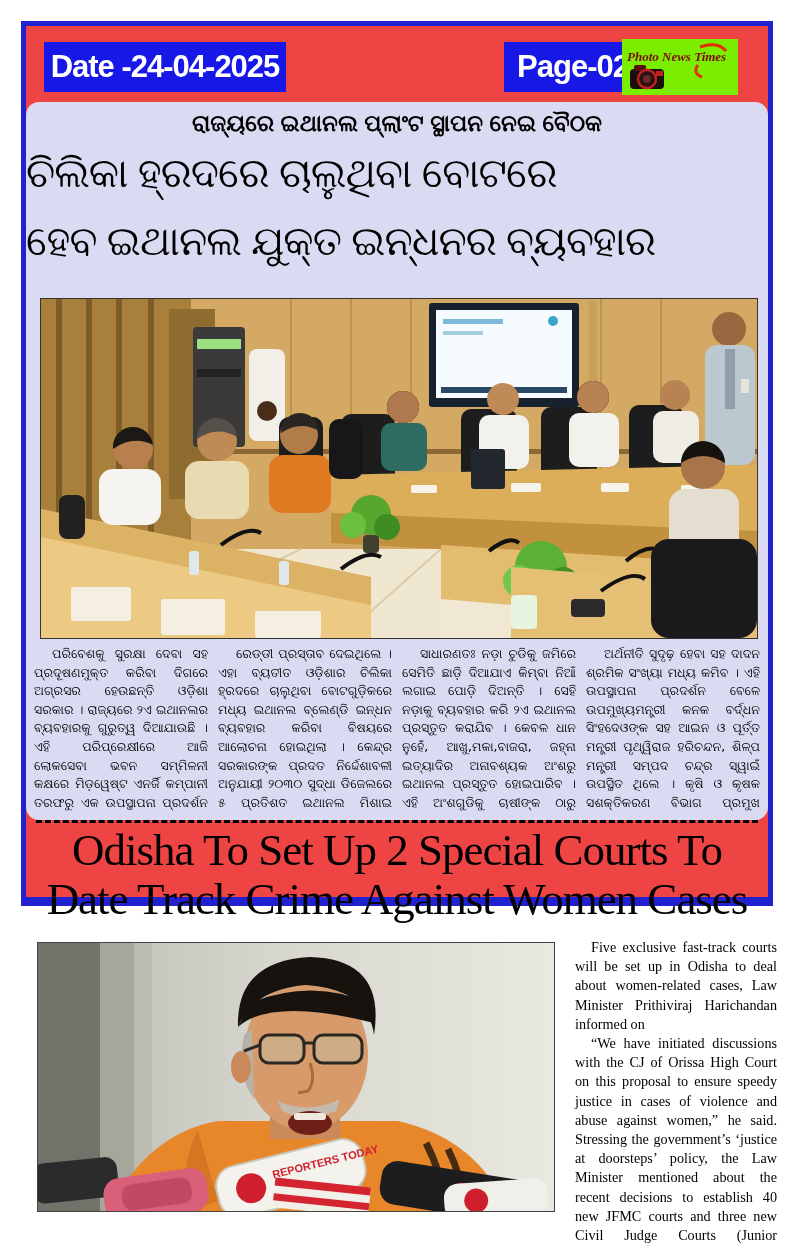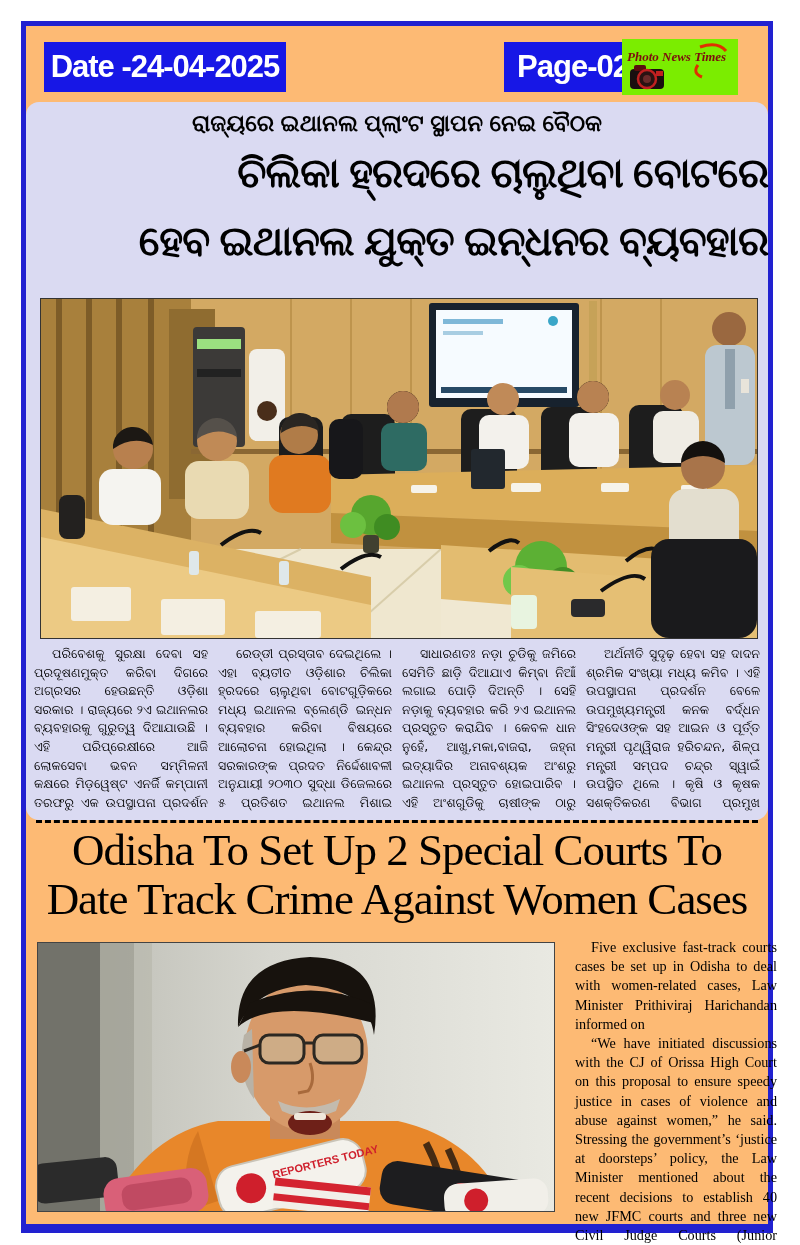--- a/index.html
+++ b/index.html
@@ -1,44 +1,44 @@
 <!DOCTYPE html>
 <html><head>
 <meta charset="utf-8">
 <style>
   html,body{margin:0;padding:0;}
   body{
     width:800px;height:1245px;position:relative;background:#ffffff;
     font-family:"Liberation Sans",sans-serif;overflow:hidden;
   }
   .frame{
-    position:absolute;left:21px;top:21px;width:752px;height:1212px;
-    border:5px solid #2121d0;border-bottom-width:9px;background:#fdba74;box-sizing:border-box;
+    position:absolute;left:21px;top:21px;width:752px;height:885px;
+    border:5px solid #2121d0;border-bottom-width:9px;background:#ef4444;box-sizing:border-box;
   }
   
   .date-box{
     position:absolute;left:18px;top:16px;width:242px;height:50px;background:#1717e6;
     color:#ffffff;font-weight:700;font-size:31px;line-height:50px;text-align:center;
     letter-spacing:-1px;
   }
   .page-box{
     position:absolute;left:478px;top:16px;width:138px;height:50px;background:#1717e6;
     color:#ffffff;font-weight:700;font-size:31px;line-height:50px;text-align:center;
     letter-spacing:-1px;
   }
   .logo{position:absolute;left:596px;top:13px;width:116px;height:56px;background:#7bed00;overflow:hidden;}
   
   .odia-section{position:absolute;left:0;top:76px;width:742px;height:718px;background:#dadaf2;border-radius:13px;}
   .kicker{
     position:absolute;left:0;top:8px;width:100%;text-align:center;
     font-size:23px;font-weight:700;color:#000;
   }
   .headline1,.headline2{
-    position:absolute;left:0;width:100%;text-align:right;
-    font-size:41px;font-weight:700;color:#000;letter-spacing:-1px;white-space:nowrap;
+    position:absolute;left:0;width:100%;text-align:left;
+    font-size:41px;font-weight:400;color:#000;letter-spacing:-1px;white-space:nowrap;
   }
   .headline1{top:48px;}
   .headline2{top:116px;}
   .photo1{
     position:absolute;left:14px;top:196px;width:716px;height:339px;
     border:1px solid #333;background:#d9b575;overflow:hidden;
   }
   .columns{
     position:absolute;left:8px;top:543px;width:726px;height:168px;
     display:flex;gap:10px;
@@ -335,17 +335,17 @@
         <rect x="414" y="238" width="44" height="24" rx="8" fill="#d42430" transform="rotate(9 410 248)"></rect>
         <g transform="rotate(-4 460 254)">
           <rect x="406" y="238" width="104" height="36" rx="14" fill="#f1efe9"></rect>
           <circle cx="438" cy="256" r="12" fill="#cf1f2c"></circle>
         </g>
       </g>
     </svg>
   </div>
 
   <div class="eng-text">
-    <p>Five exclusive fast-track courts cases be set up in Odisha to deal with women-related cases, Law Minister Prithiviraj Harichandan informed on</p>
+    <p>Five exclusive fast-track courts will be set up in Odisha to deal about women-related cases, Law Minister Prithiviraj Harichandan informed on</p>
     <p>“We have initiated discussions with the CJ of Orissa High Court on this proposal to ensure speedy justice in cases of violence and abuse against women,” he said. Stressing the government’s ‘justice at doorsteps’ policy, the Law Minister mentioned about the recent decisions to establish 40 new JFMC courts and three new Civil Judge Courts (Junior Division) in the state. “Courts will be set up in all 314 blocks in Odisha. Gramya Nyalaya will come up at places with more cases,” he added.</p>
   </div>
 
 </div>
 
 </body></html>

